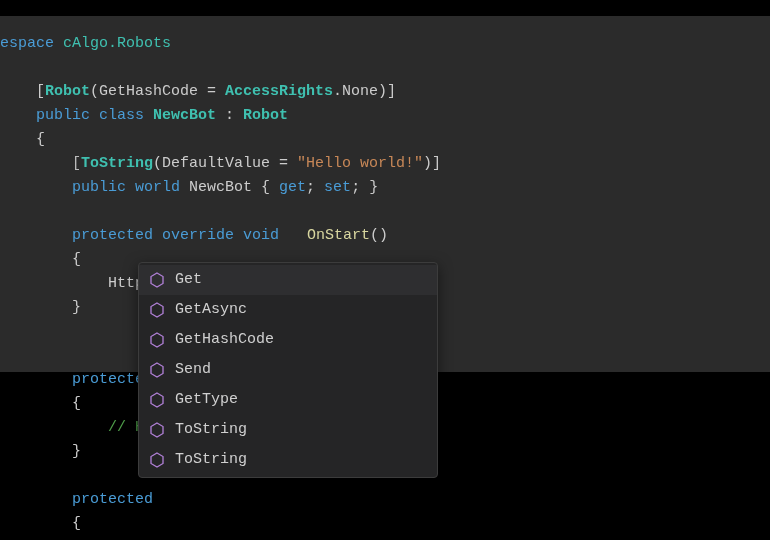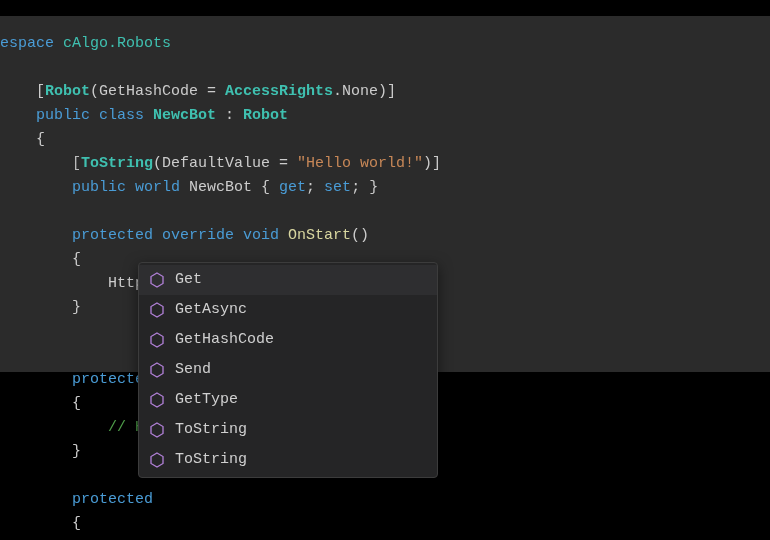--- a/index.html
+++ b/index.html
@@ -22,21 +22,21 @@
     line-height: 24px;
     position: relative;
   }
   .code-line {
     white-space: pre;
     padding-left: 0;
   }
   .kw { color: #4a9cd6; }
   .type { color: #3fc0b0; }
   .str { color: #c78757; }
-  .method { color: #d9d7a0; }
+  .method { color: #d9d7a0; margin-left: 19px; }
   .comment { color: #4f9e4a; }
   .cls { color: #3fc0b0; font-weight: bold; }
   .plain { color: #cccccc; }
 
   .autocomplete {
     position: absolute;
     left: 138px;
     top: 246px;
     background: #252526;
     border: 1px solid #3c3c3c;

